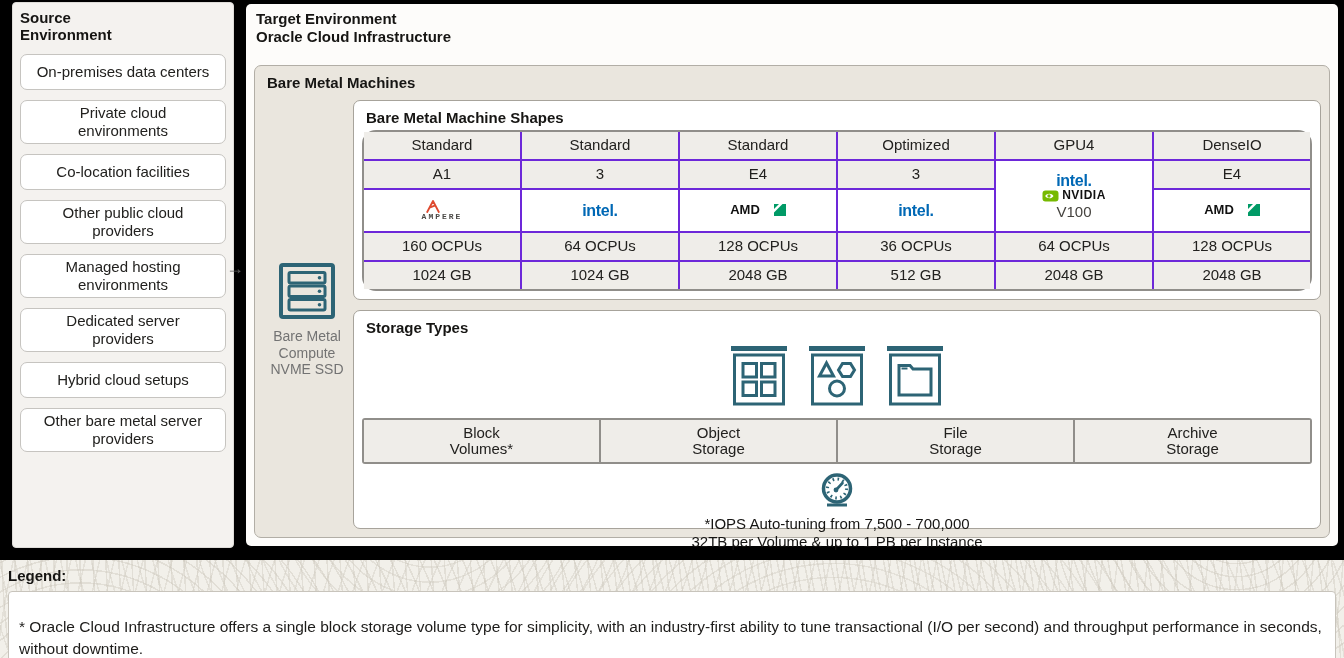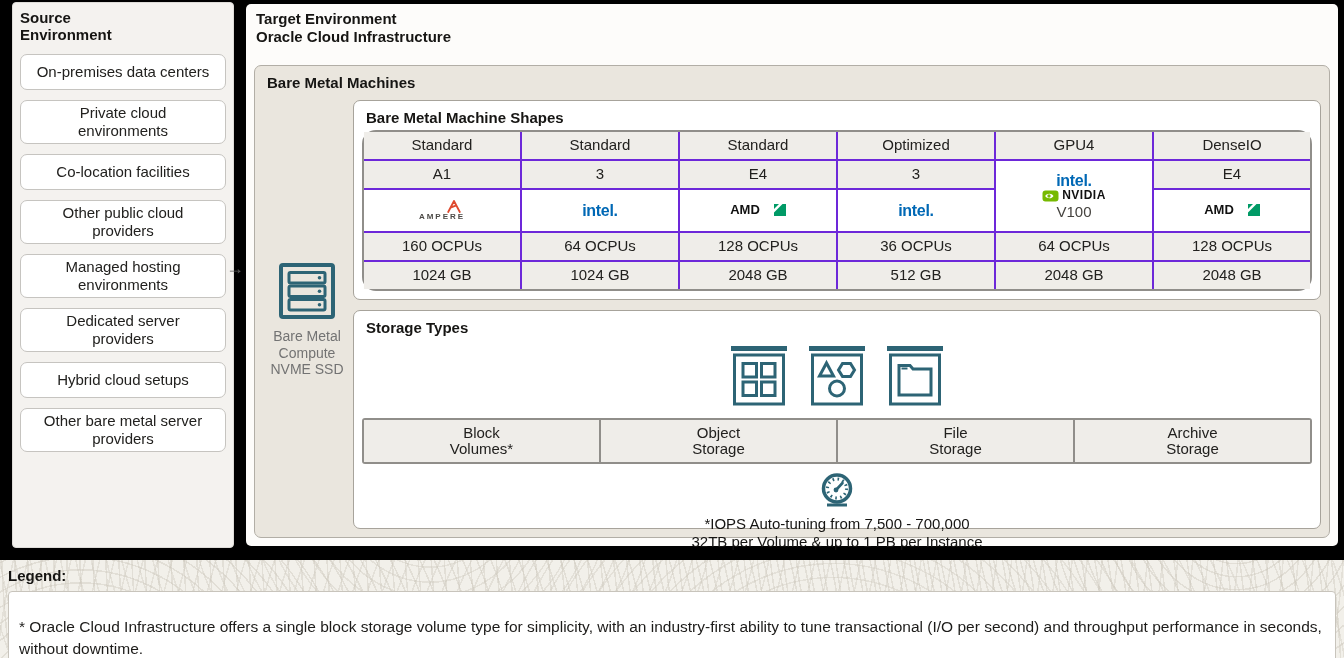--- a/index.html
+++ b/index.html
@@ -54,21 +54,21 @@
     gap:2px;background:#6d28d9;border:2px solid #908e8a;border-radius:14px;
   }
   .cell{
     background:#efede9;display:flex;align-items:center;justify-content:center;
     font-size:15px;color:#22211f;flex-direction:column;line-height:1.1;
   }
   .cell-white{background:#fff;}
   .gpu-cell{grid-column:5;grid-row:2 / span 2;}
   .intel-logo{color:#0068b5;font-weight:bold;font-size:16px;letter-spacing:-0.3px;}
   .amd-logo{display:flex;align-items:center;gap:14px;font-weight:bold;font-size:13px;color:#111;}
-  .ampere-logo{display:flex;flex-direction:column;align-items:flex-end;gap:0;}
+  .ampere-logo{display:flex;flex-direction:column;align-items:flex-start;gap:0;font-family:Liberation Mono, monospace;}
   .ampere-text{font-size:8px;letter-spacing:2px;color:#4c4a47;font-weight:bold;}
   .nvidia-row{display:flex;align-items:center;gap:3px;font-weight:bold;font-size:12px;letter-spacing:.5px;color:#111;}
   .gpu-model{font-size:15px;color:#45433f;margin-top:1px;}
   
   .storage-icons{display:flex;justify-content:center;gap:20px;margin-top:6px;}
   .storage-row{
     margin:12px 8px 0;display:grid;grid-template-columns:repeat(4,1fr);
     gap:2px;background:#908e8a;border:2px solid #908e8a;border-radius:3px;
     grid-template-rows:42px;
   }

